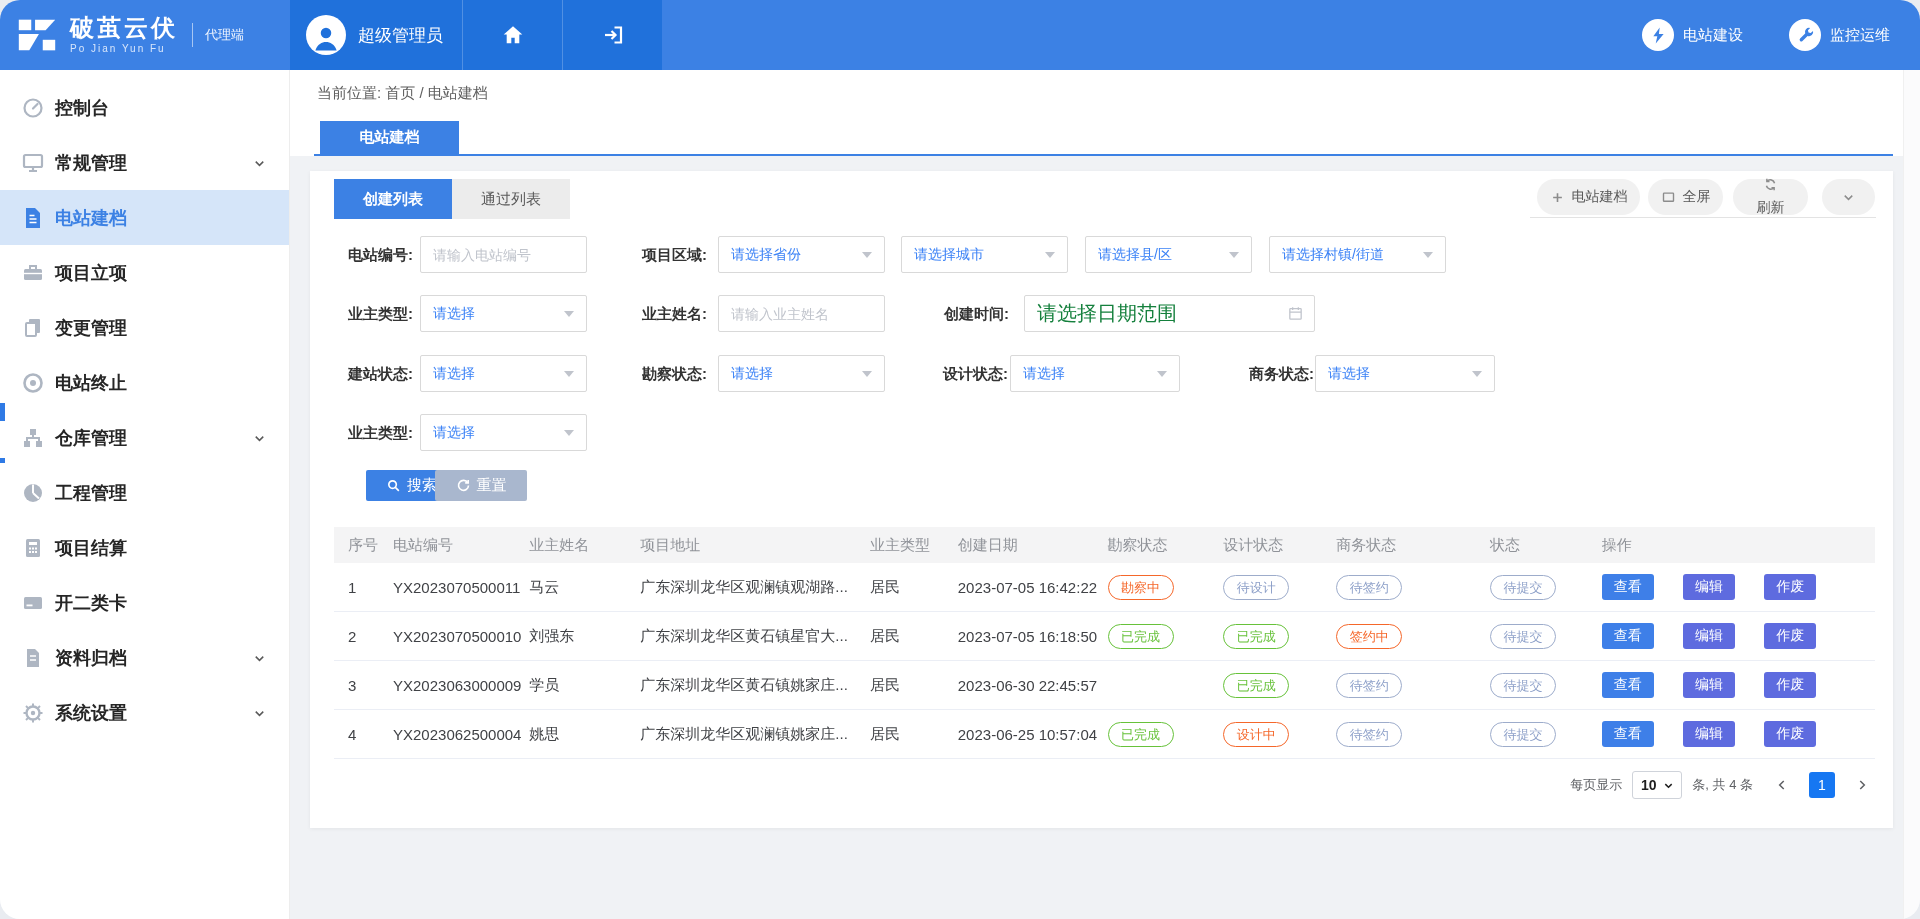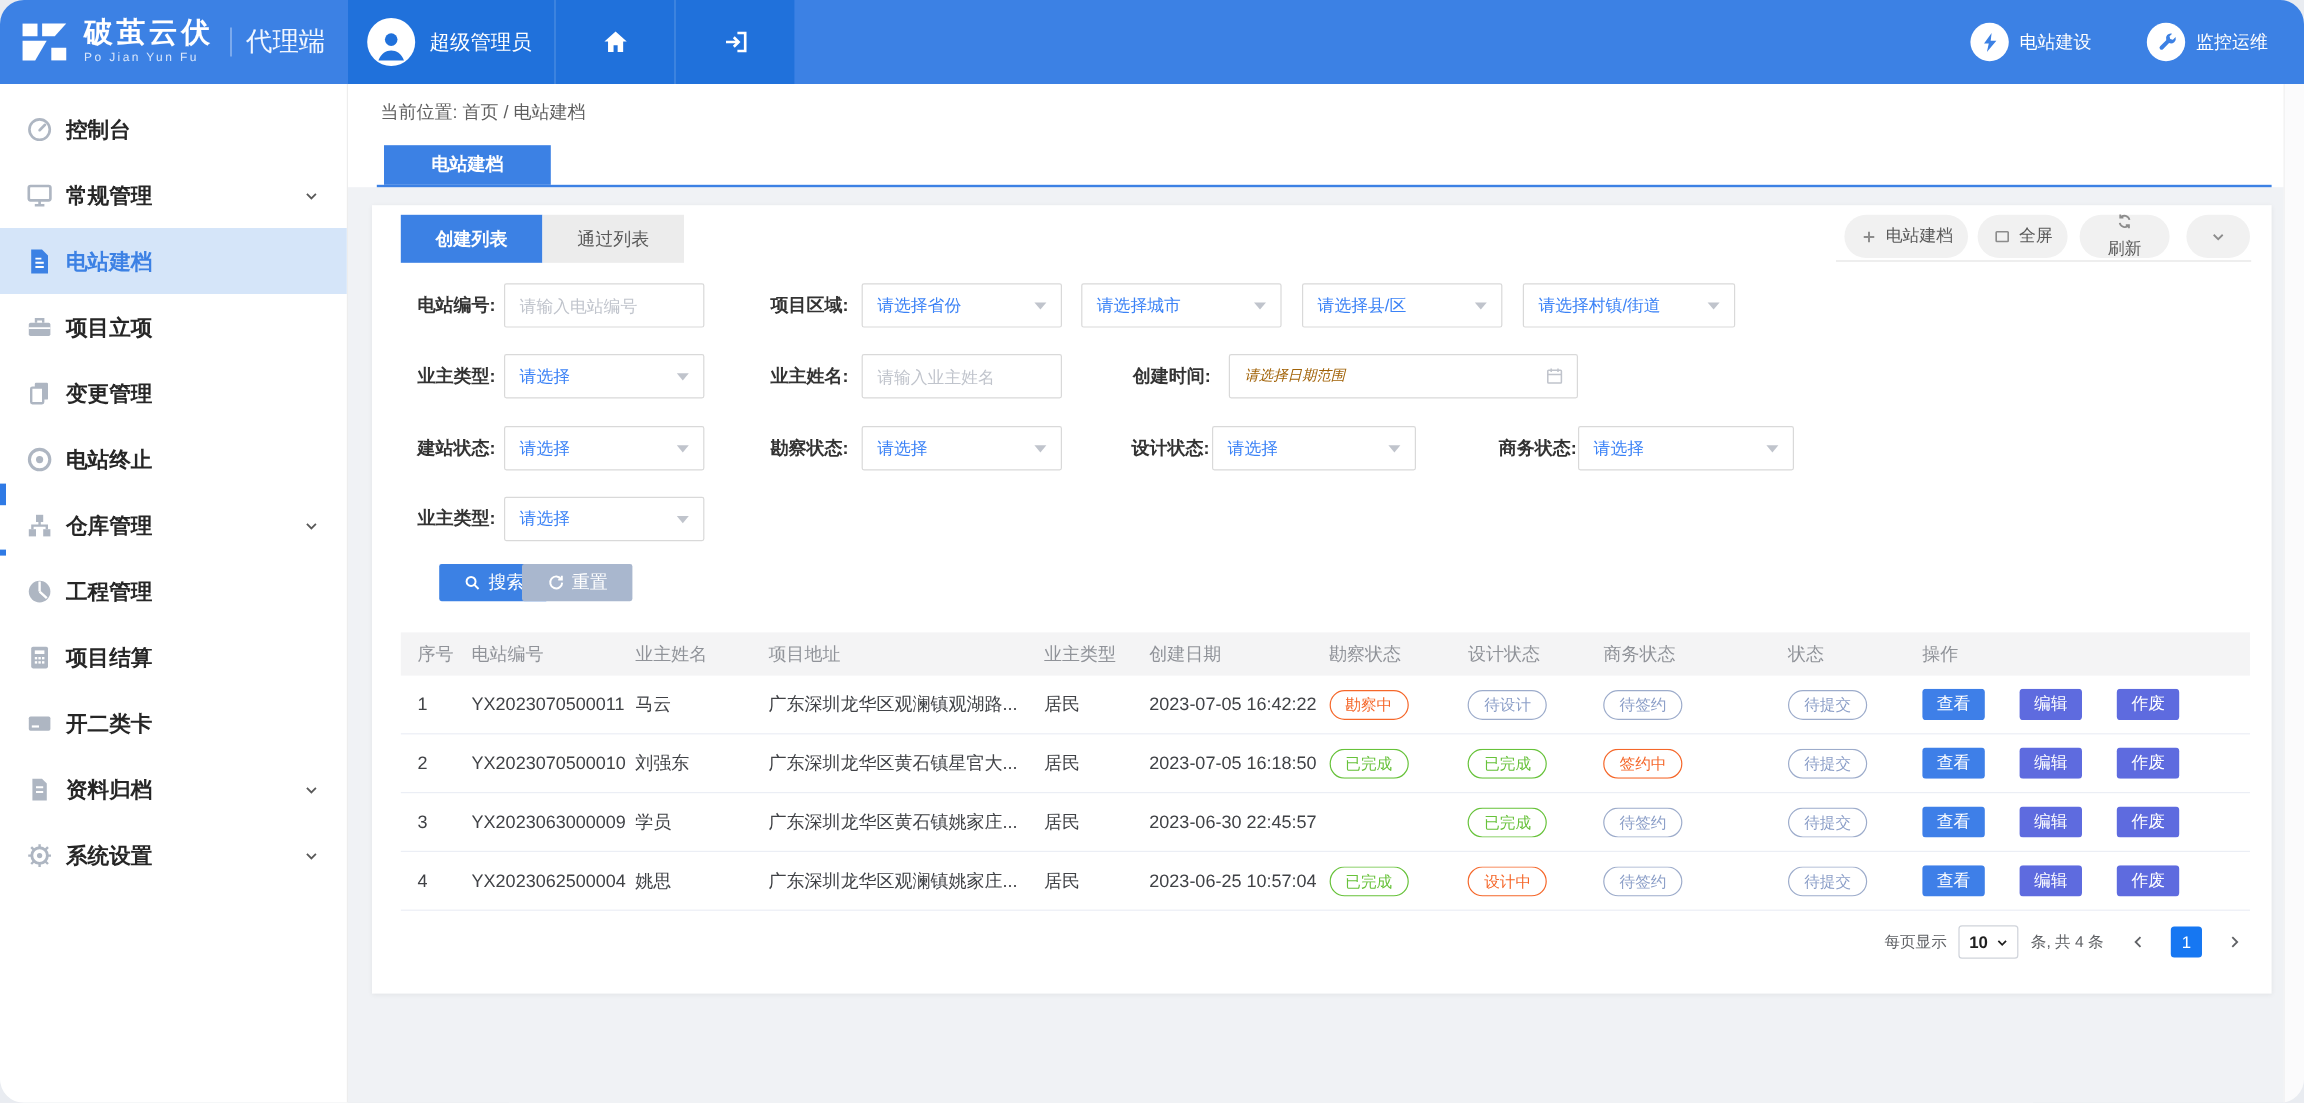--- a/index.html
+++ b/index.html
@@ -8,21 +8,21 @@
     background:#f0f2f5;font-family:"Liberation Sans","DejaVu Sans",sans-serif;border-radius:20px;}
 
   
   .header{position:absolute;left:0;top:0;width:1920px;height:70px;background:#3C81E4;}
   .brand{position:absolute;left:14px;top:0;height:70px;display:flex;align-items:center;}
   .brand-logo{width:46px;height:46px;}
   .brand-text{margin-left:10px;line-height:1;}
   .brand-title{color:#fff;font-size:24px;font-weight:700;letter-spacing:3px;}
   .brand-sub{color:#d8e6fb;font-size:10px;letter-spacing:2px;margin-top:4px;}
   .brand-side{margin-left:14px;padding-left:12px;border-left:1px solid rgba(255,255,255,.55);
-    color:#f0f6ff;font-size:22px;height:24px;line-height:24px;}
+    color:#f0f6ff;font-size:13px;height:24px;line-height:24px;}
   .user-block{position:absolute;left:290px;top:0;width:372px;height:70px;background:#2071DB;display:flex;}
   .user-info{width:172px;display:flex;align-items:center;padding-left:16px;}
   .avatar{width:40px;height:40px;border-radius:50%;background:#fff;display:flex;align-items:center;justify-content:center;overflow:hidden;}
   .avatar svg{width:30px;height:30px;margin-top:6px;}
   .user-name{color:#fff;font-size:17px;margin-left:12px;font-weight:500;}
   .hdr-btn{width:100px;height:70px;display:flex;align-items:center;justify-content:center;
     border-left:1px solid rgba(255,255,255,.22);cursor:pointer;}
   .hdr-btn svg{width:24px;height:24px;}
   .header-right{position:absolute;right:30px;top:0;height:70px;display:flex;align-items:center;gap:46px;}
   .hr-item{display:flex;align-items:center;gap:9px;cursor:pointer;}
@@ -73,21 +73,21 @@
   .f-input{position:absolute;height:37px;border:1px solid #d9d9d9;border-radius:2px;padding:0 12px;
     font-size:14px;color:#333;outline:none;background:#fff;font-family:inherit;}
   .f-input::placeholder{color:#c0c4cc;}
   .f-select{position:absolute;height:37px;border:1px solid #d9d9d9;border-radius:2px;background:#fff;
     display:flex;align-items:center;padding:0 12px;cursor:pointer;}
   .f-select .ph{font-size:14px;color:#3b82f6;flex:1;}
   .caret{width:0;height:0;border-left:5px solid transparent;border-right:5px solid transparent;
     border-top:6px solid #c0c4cc;flex:none;}
   .f-date{position:absolute;height:37px;border:1px solid #d9d9d9;border-radius:2px;background:#fff;
     display:flex;align-items:center;padding:0 10px 0 12px;cursor:pointer;}
-  .f-date .ph{font-size:12px;color:#a16207;flex:1;font-style:italic;}
+  .f-date .ph{font-size:20px;color:#15803d;flex:1;}
   .f-date svg{width:17px;height:17px;flex:none;}
 
   .act-btn{position:absolute;top:299px;height:31px;border:none;border-radius:2px;color:#fff;font-size:15px;
     display:flex;align-items:center;justify-content:center;gap:6px;cursor:pointer;font-family:inherit;}
   .act-btn svg{width:15px;height:15px;}
   .btn-search{left:23px;width:91px;background:#3C81E4;margin-left:33px;}
   .btn-reset{left:125px;width:92px;background:#a9b7ce;}
 
   
   .table{position:absolute;left:24px;top:356px;width:1541px;}

